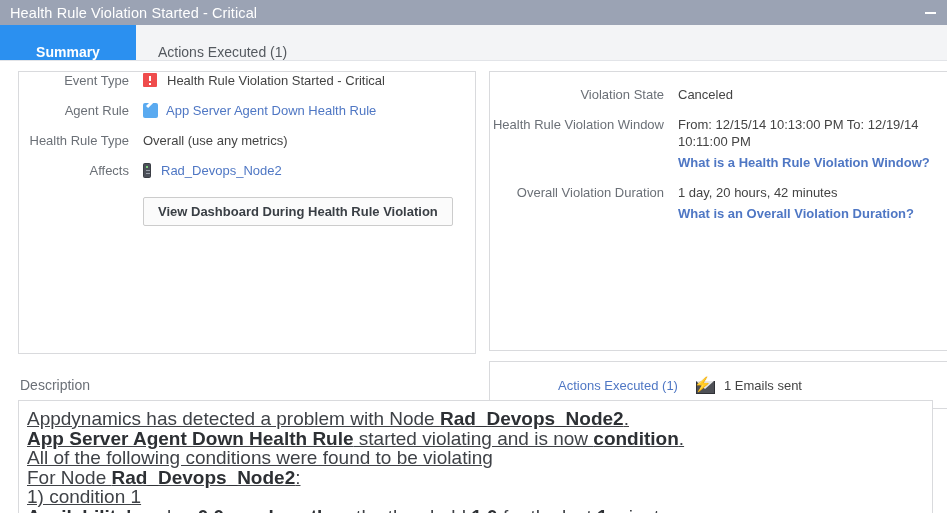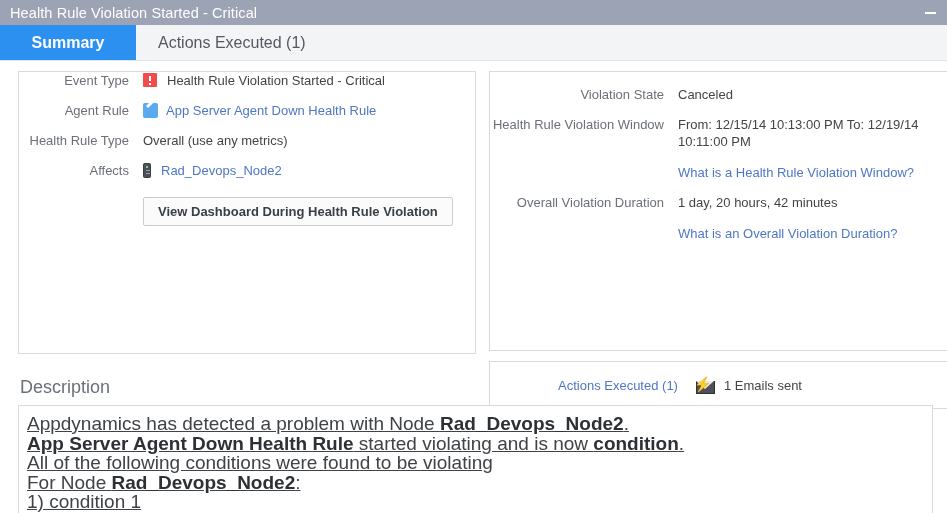--- a/index.html
+++ b/index.html
@@ -58,23 +58,23 @@
   .tabstrip {
     height: 36px;
     background: #f3f4f6;
     border-bottom: 1px solid #e2e4e8;
     display: flex;
     align-items: stretch;
     box-sizing: border-box;
   }
   .tab {
     display: flex;
-    align-items: center;
+    align-items: flex-end;
     justify-content: center;
-    font-size: 16px;
+    font-size: 14px;
     cursor: pointer;
     box-sizing: border-box;
     white-space: nowrap;
   }
   .tab.active {
     background: #2b90f0;
     color: #ffffff;
     font-weight: bold;
     width: 136px;
   }
@@ -162,22 +162,23 @@
   .panel-right-top .val { margin-left: 14px; max-width: 262px; }
 
   .link {
     color: #4f77c4;
     text-decoration: none;
     cursor: pointer;
   }
 
   .sub-line {
     display: block;
-    margin-top: 14px;
+    margin-top: 4px;
     line-height: 17px;
+    font-weight: bold;
   }
 
   
   .icon {
     flex: none;
     display: inline-block;
     vertical-align: middle;
   }
   .icon-alert {
     width: 14px;
@@ -296,21 +297,21 @@
   
   .desc-wrap {
     position: absolute;
     left: 0;
     top: 308px;
     width: 947px;
     box-sizing: border-box;
     padding: 0 14px 0 18px;
   }
   .desc-title {
-    font-size: 18px;
+    font-size: 14px;
     color: #6b7077;
     padding: 8px 0 7px 2px;
   }
   .desc-body {
     border: 1px solid #d9dadd;
     border-bottom: none;
     background: #ffffff;
     padding: 8px 10px 10px 8px;
     box-sizing: border-box;
     min-height: 122px;

